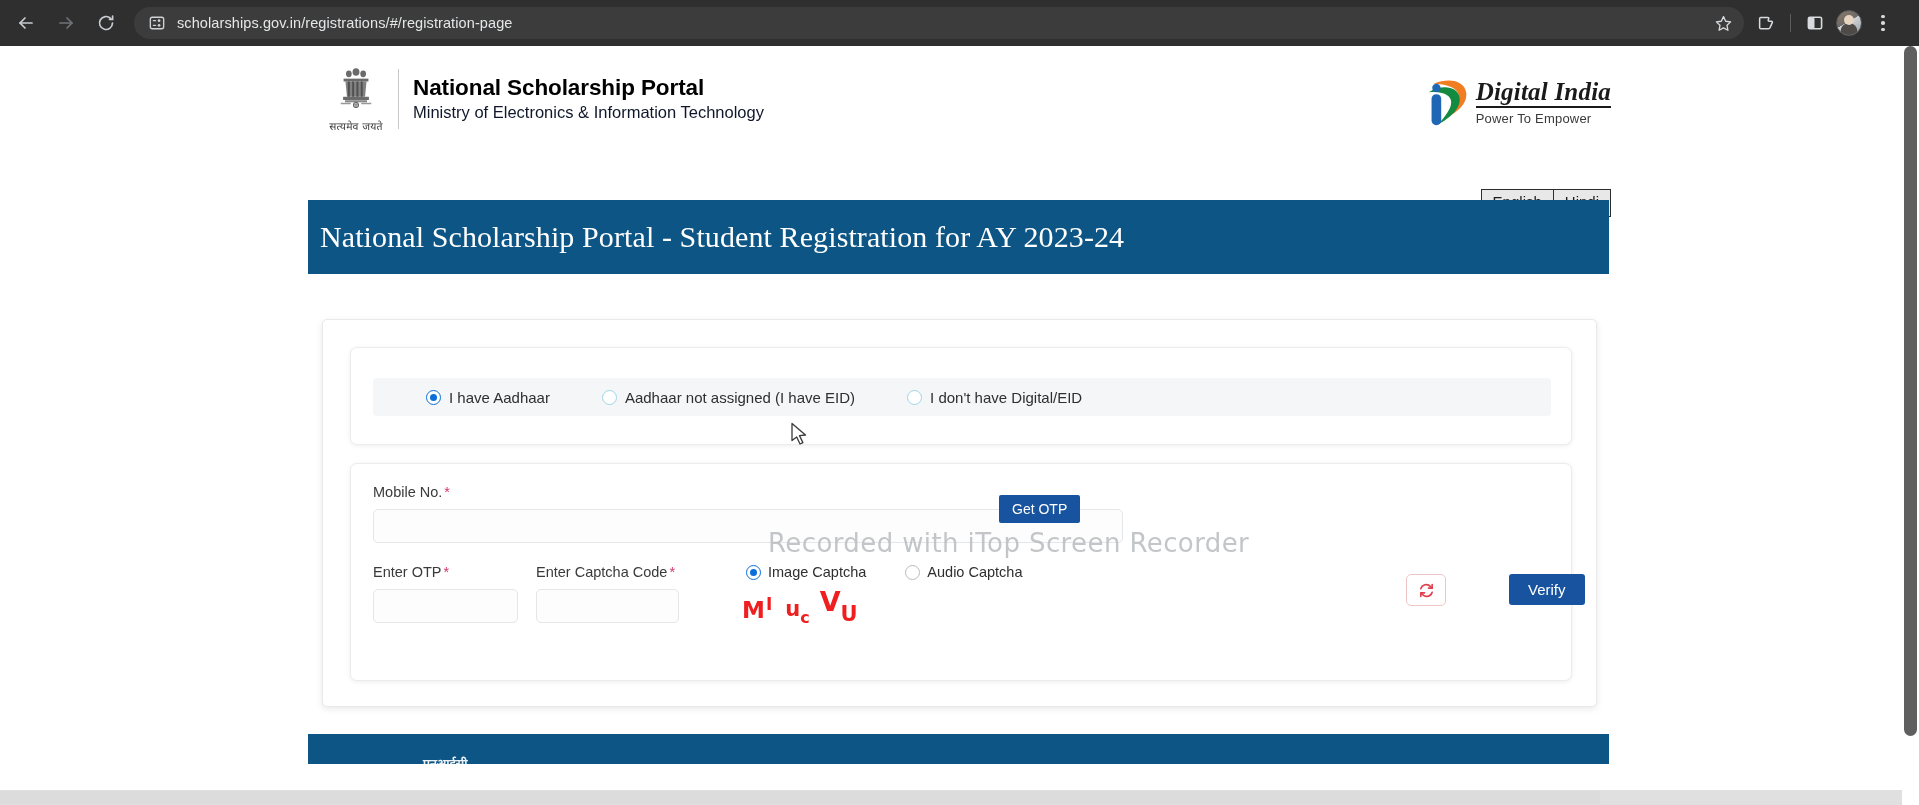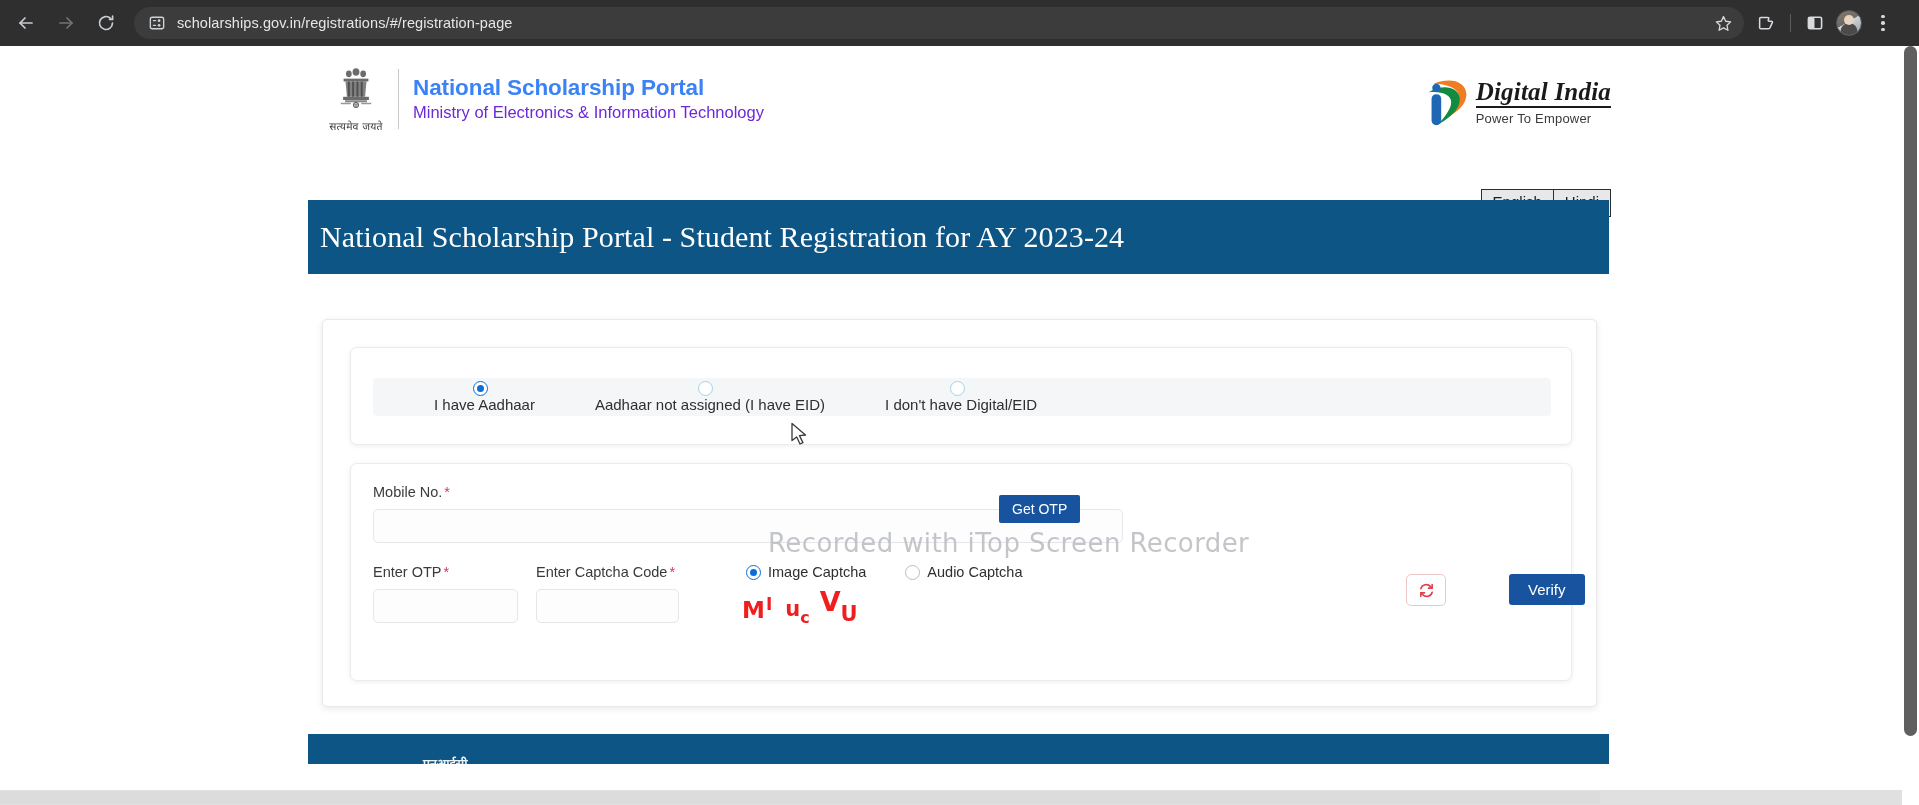--- a/index.html
+++ b/index.html
@@ -92,25 +92,25 @@
   .brand { display:flex; align-items:center; margin-left:320px; }
   .emblem-box { width:72px; text-align:center; }
   .emblem { width:42px; height:52px; margin:0 auto; display:block; }
   .satyamev {
     font-size:10.5px; color:#3a3a3a; margin-top:1px;
     font-family:"DejaVu Sans", sans-serif;
     letter-spacing:0.2px; white-space:nowrap;
   }
   .brand-divider { width:1px; height:60px; background:#c8c8c8; margin:0 14px 0 6px; }
   .brand-text h1 {
-    font-size:22.5px; font-weight:bold; color:#3b82f6; line-height:1.25;
+    font-size:22.5px; font-weight:bold; color:#000000; line-height:1.25;
     letter-spacing:-0.1px;
   }
   .brand-text p {
-    font-size:16.5px; color:#6d28d9; line-height:1.32; font-weight:400;
+    font-size:16.5px; color:#0f172a; line-height:1.32; font-weight:400;
   }
 
   .digital-india {
     position:absolute; right:308px; top:28px;
     display:flex; align-items:center; 
   }
   .di-logo { width:58px; height:56px; }
   .di-text .di-main {
     font-family:"Liberation Serif", serif;
     font-style:italic; font-weight:bold;
@@ -165,21 +165,21 @@
   .card-aadhaar { left:27px; top:27px; width:1222px; height:98px; }
   .card-otp     { left:27px; top:143px; width:1222px; height:218px; }
 
   
   .radio-strip {
     position:absolute; left:22px; top:30px;
     width:1178px; height:38px;
     background:#f5f6f7; border-radius:4px;
     display:flex; align-items:center;
   }
-  .radio-item { display:flex; align-items:center; margin-left:52px;flex-direction:column; }
+  .radio-item { display:flex; align-items:center; margin-left:52px; }
   .radio-item:first-child { margin-left:53px; }
   .radio-outer {
     width:15px; height:15px; border-radius:50%;
     border:1.6px solid #9fd4e8; background:#ffffff;
     display:flex; align-items:center; justify-content:center; flex:none;
   }
   .radio-outer.on { border:1.6px solid #0a6fd8; }
   .radio-outer.on::after {
     content:""; width:7px; height:7px; border-radius:50%; background:#0a6fd8;
   }

